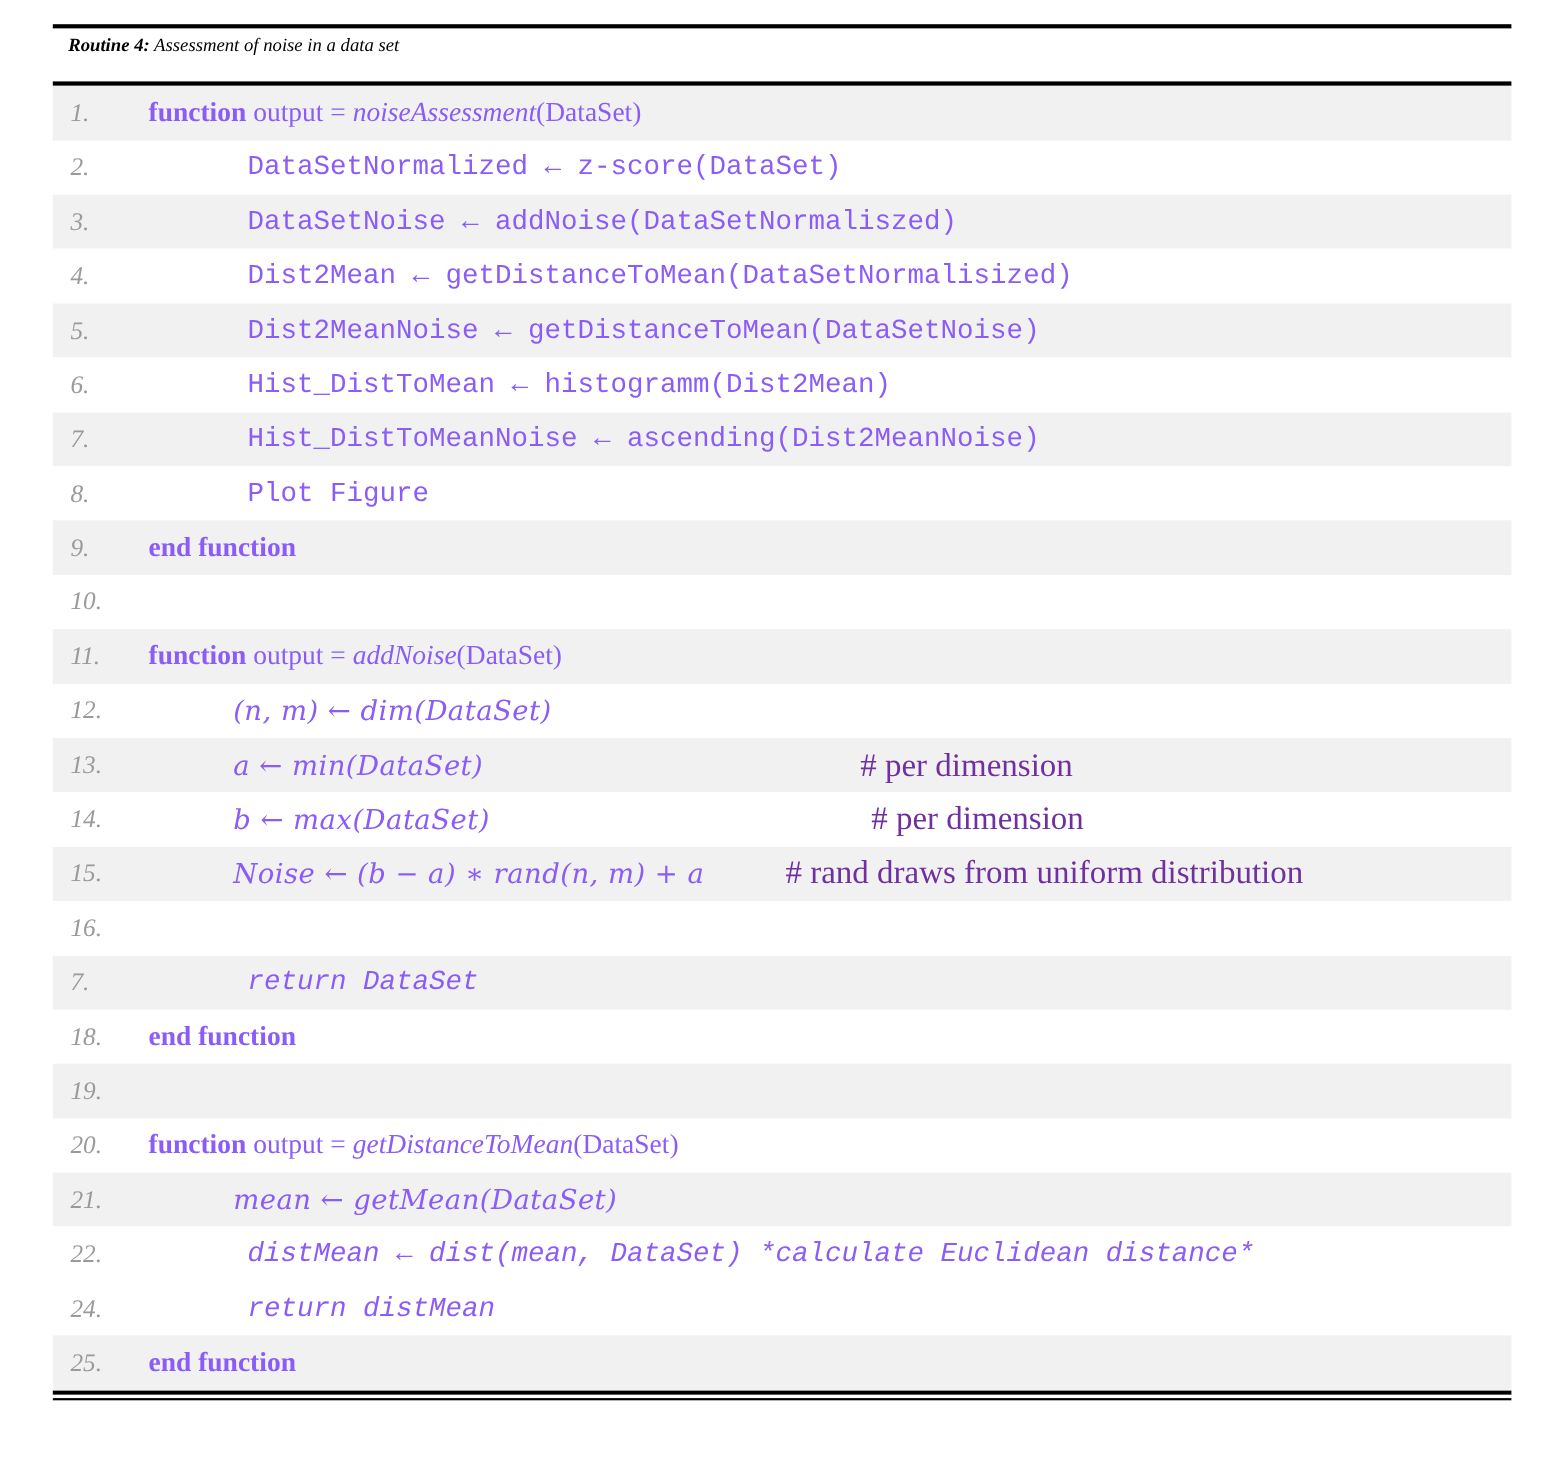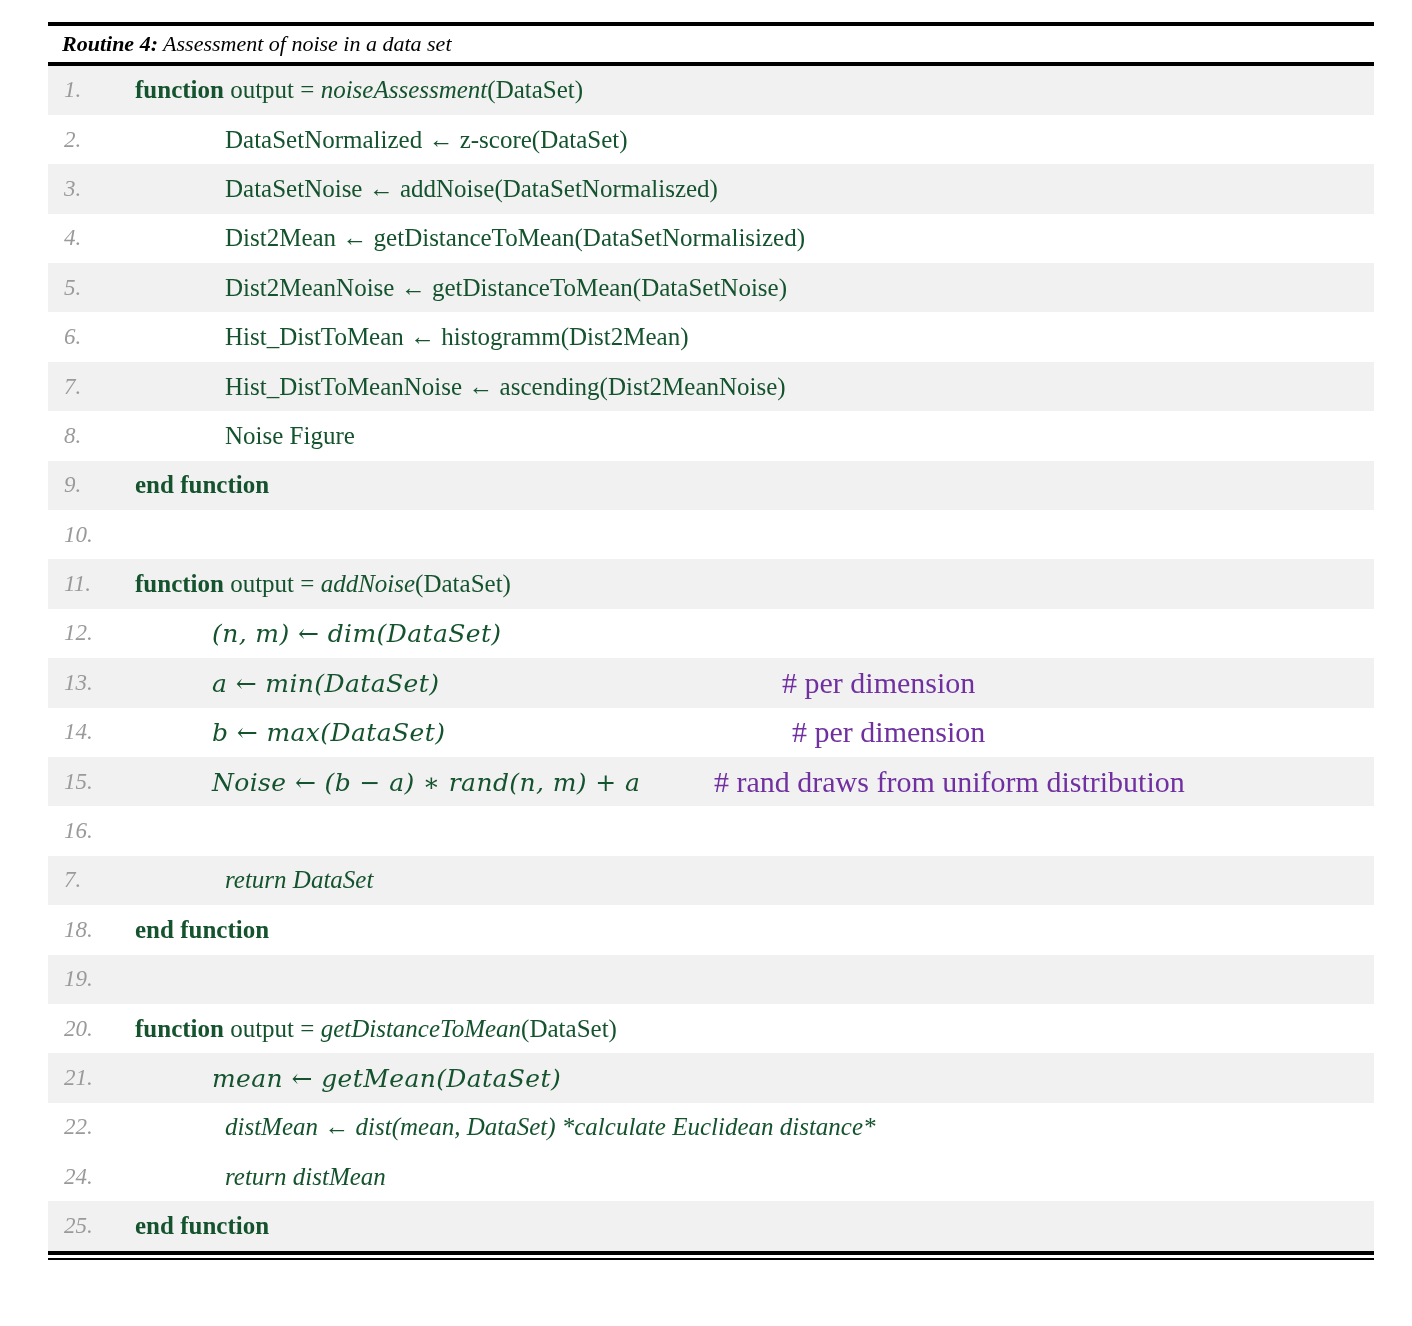--- a/index.html
+++ b/index.html
@@ -29,22 +29,22 @@
   }
 
   
   .table-top-rule {
     height: 4px;
     background: #000000;
     width: 100%;
   }
   .table-header {
     background: #ffffff;
-    padding: 4px 0 4px 14px;
-    font-size: 22px;
+    padding: 4px 0 23px 14px;
+    font-size: 17px;
     line-height: 1.25;
     white-space: nowrap;
   }
   .routine-label {
     font-weight: bold;
     font-style: italic;
   }
   .routine-title {
     font-style: italic;
   }
@@ -77,25 +77,25 @@
     font-style: italic;
     font-size: 23px;
     color: #9a9a9a;
   }
 
   .code-text {
     position: absolute;
     top: 50%;
     transform: translateY(-50%);
     font-size: 25px;
-    color: #14532d;
+    color: #8b5cf6;
   }
   
   .code-text.ind0 { left: 87px; }
-  .code-text.ind1 { left: 177px; }
+  .code-text.ind1 { left: 177px; font-family: Liberation Mono, monospace; }
   .code-text.ind1m { left: 164px; text-align: center; }
 
   
   .kw      { font-weight: bold; }
   .plain   { font-style: normal; }
   .it      { font-style: italic; }
   
   .math {
     font-style: italic;
     font-family: "DejaVu Serif", "Liberation Serif", serif;
@@ -170,21 +170,21 @@
         <div class="code-row">
           <div class="line-no">6.</div>
           <div class="code-text ind1">Hist_DistToMean ← histogramm(Dist2Mean)</div>
         </div>
         <div class="code-row shaded">
           <div class="line-no">7.</div>
           <div class="code-text ind1">Hist_DistToMeanNoise ← ascending(Dist2MeanNoise)</div>
         </div>
         <div class="code-row">
           <div class="line-no">8.</div>
-          <div class="code-text ind1">Noise Figure</div>
+          <div class="code-text ind1">Plot Figure</div>
         </div>
         <div class="code-row shaded">
           <div class="line-no">9.</div>
           <div class="code-text ind0 kw">end function</div>
         </div>
         <div class="code-row">
           <div class="line-no">10.</div>
           <div class="code-text ind0"></div>
         </div>
         <div class="code-row shaded">

